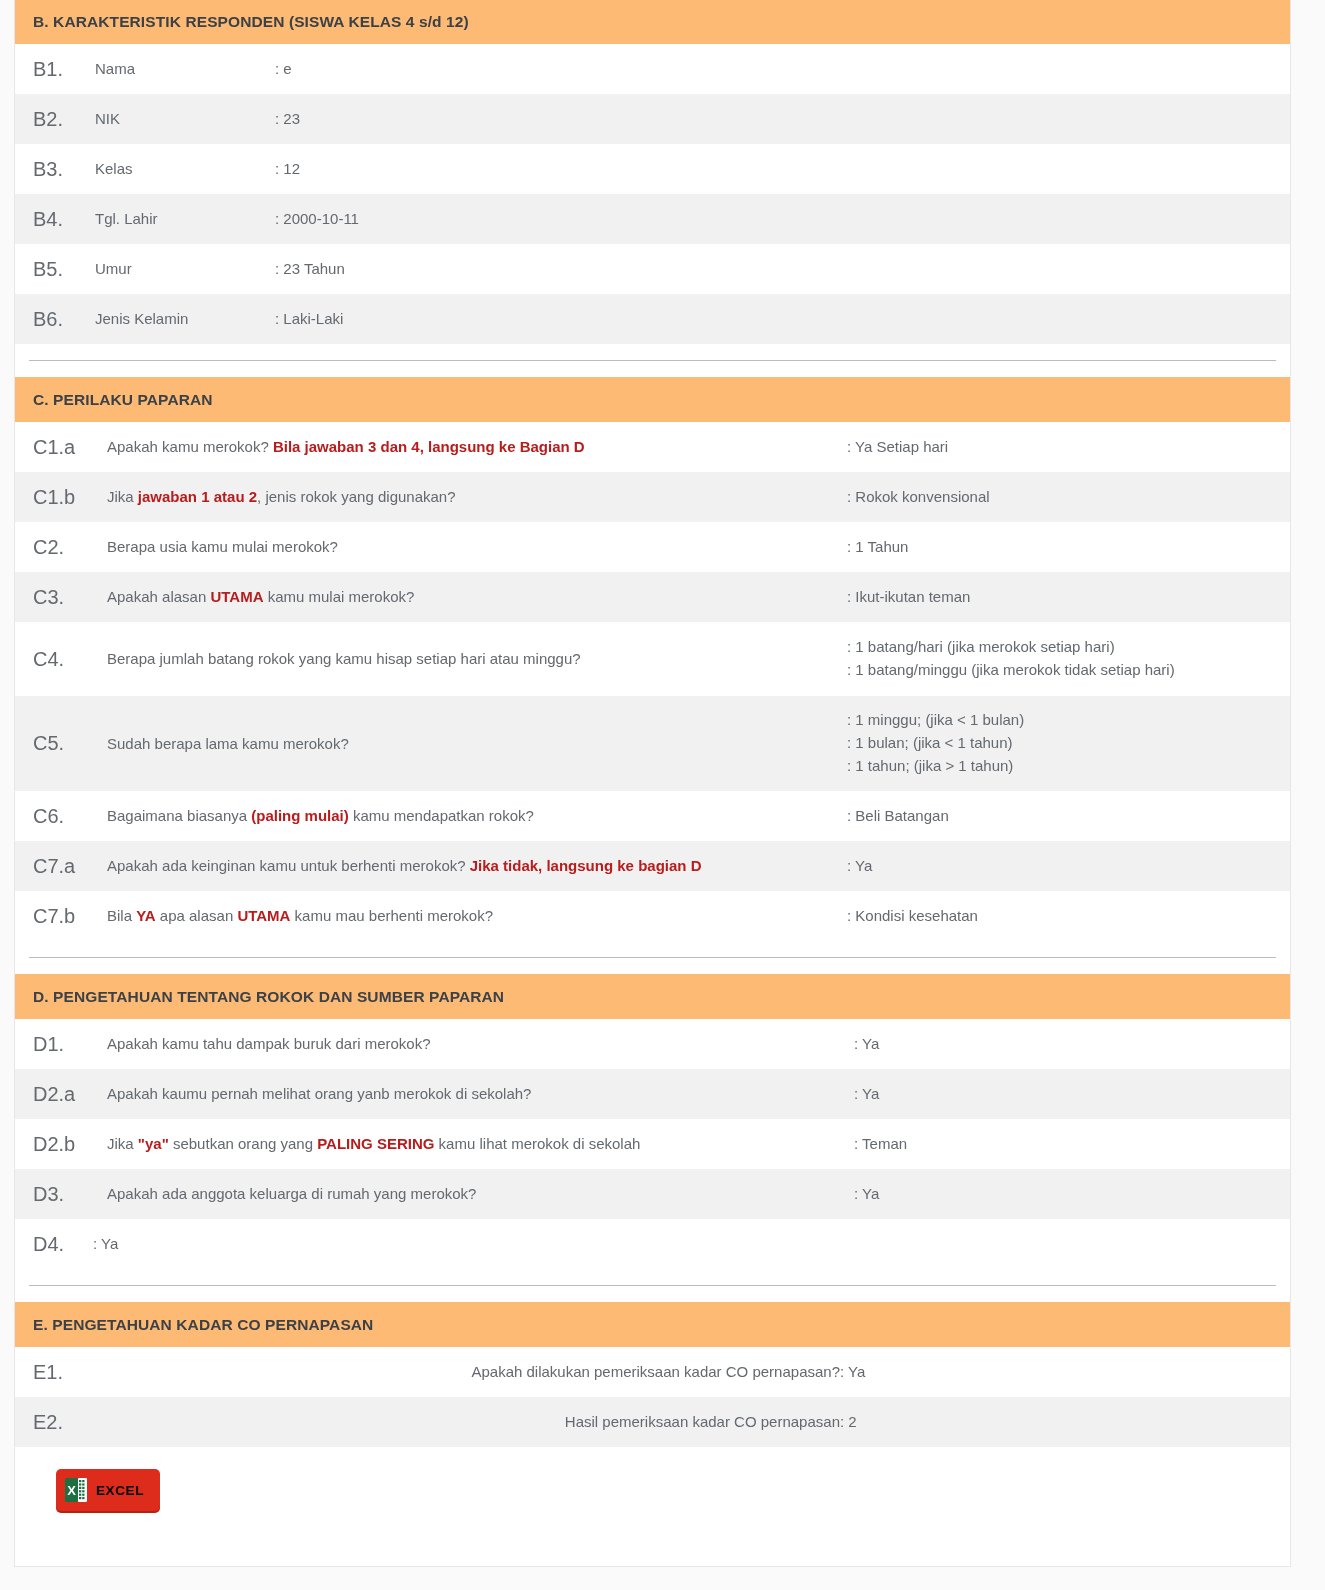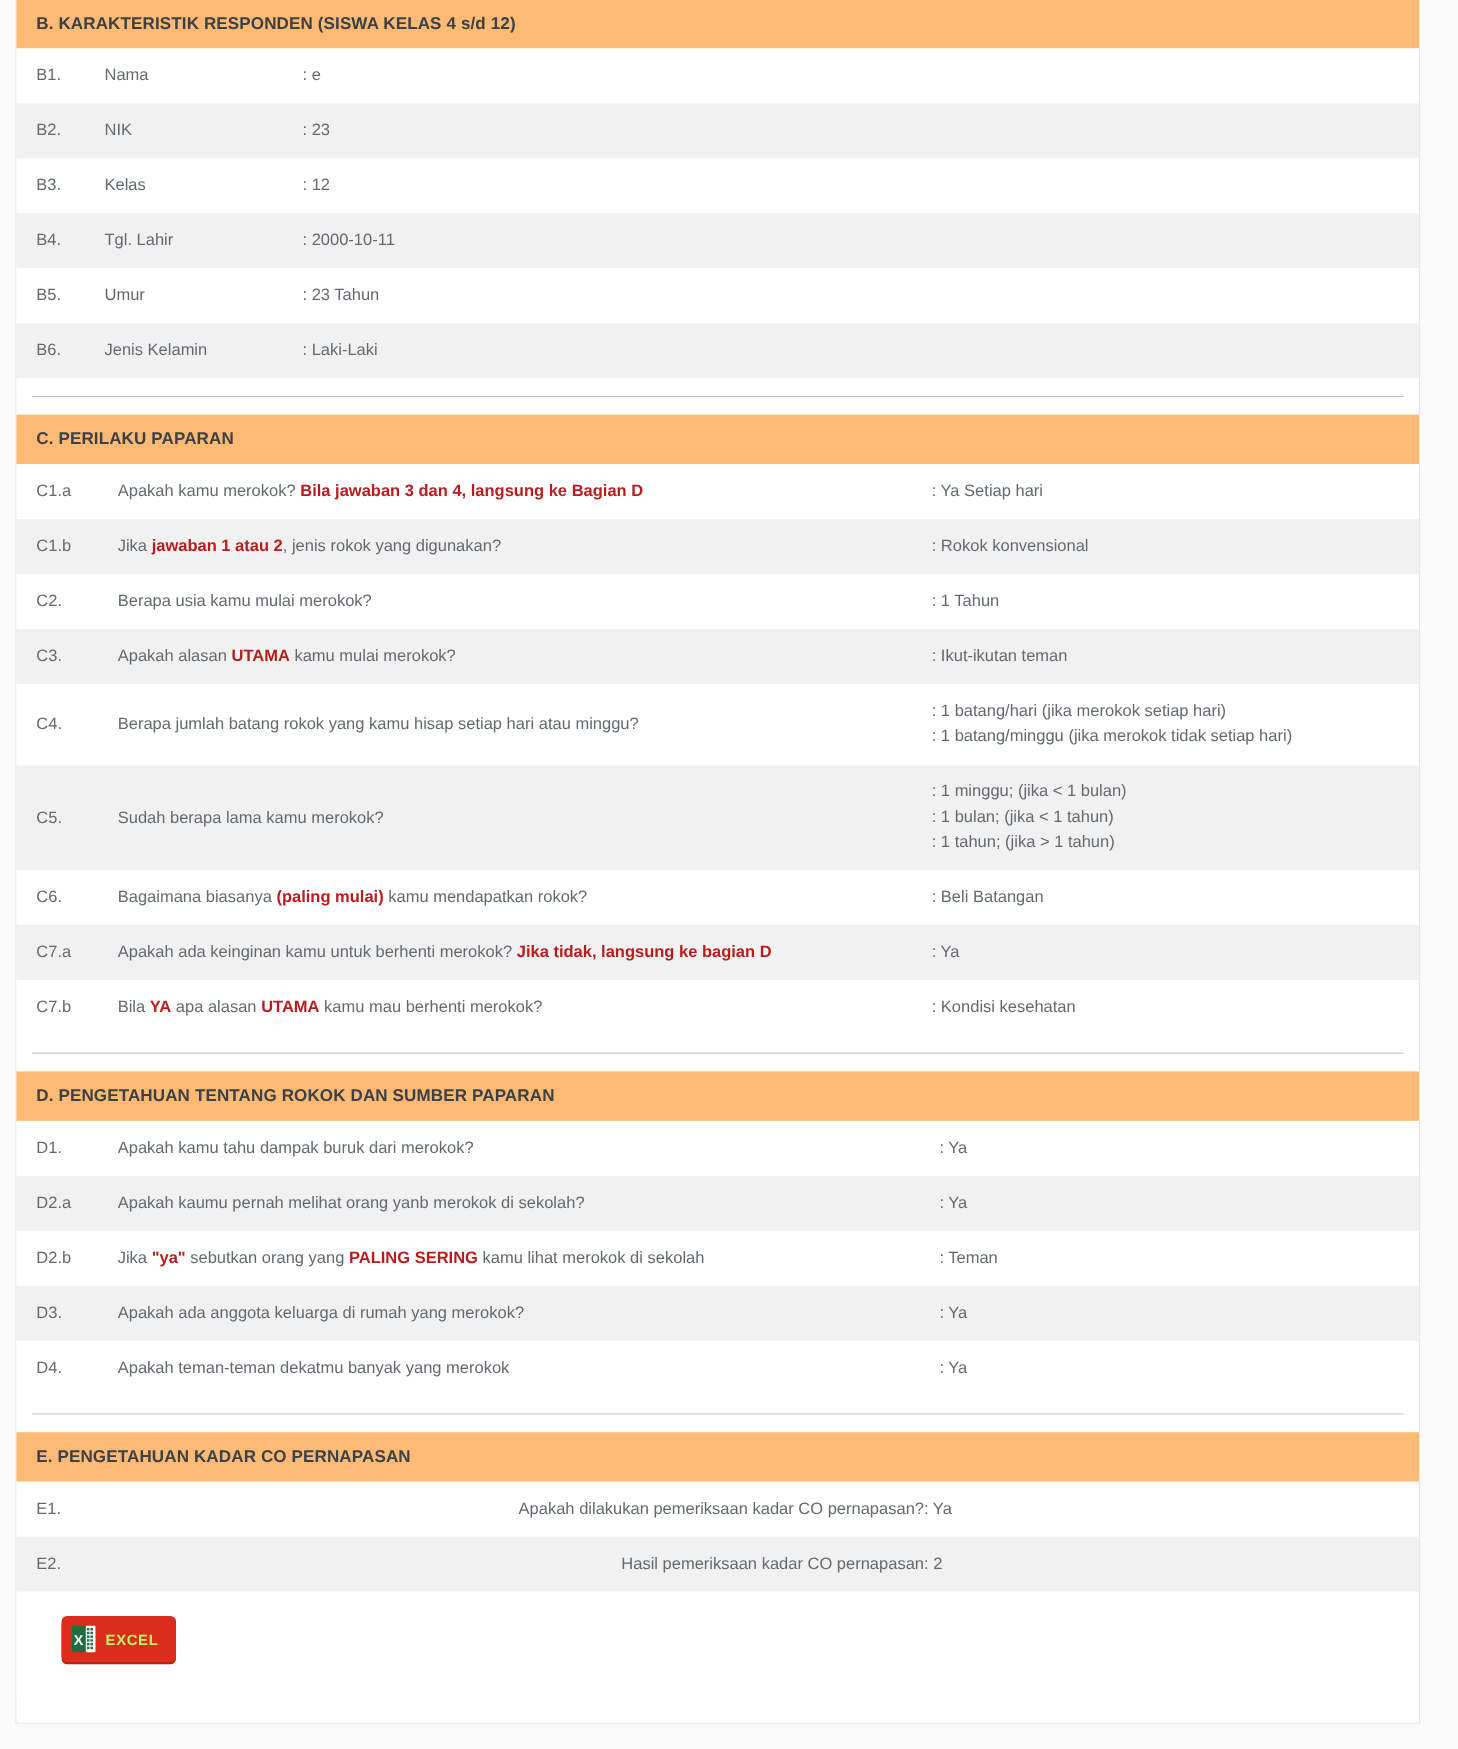--- a/index.html
+++ b/index.html
@@ -32,21 +32,21 @@
   .row{
     display:flex;
     align-items:center;
     min-height:50px;
     box-sizing:border-box;
     padding:9px 0;
   }
   .row.odd{background:#ffffff;}
   .row.even{background:#f1f1f1;}
   .code{
-    font-size:15px;
+    font-size:20px;
     color:#64696f;
     flex:0 0 auto;
     line-height:1.45;
   }
   .qtext{
     font-size:15px;
     color:#64696f;
     line-height:1.45;
     flex:0 0 auto;
   }
@@ -90,21 +90,21 @@
     border:none;
     border-radius:5px;
     padding:8px 16px 8px 9px;
     cursor:pointer;
     box-shadow:0 2px 0 #b5220f;
   }
   .excel-ico{
     width:22px;height:26px;display:block;flex:0 0 auto;
   }
   .excel-label{
-    color:#bef264;
+    color:#000000;
     font-size:13.5px;
     font-weight:bold;
     letter-spacing:.6px;
     font-family:"Liberation Sans","DejaVu Sans",sans-serif;
   }
 </style>
 </head>
 <body>
 
 <div class="card">
@@ -223,21 +223,20 @@
       <div class="qtext">Jika <b>"ya"</b> sebutkan orang yang <b>PALING SERING</b> kamu lihat merokok di sekolah</div>
       <div class="ans">: Teman</div>
     </div>
     <div class="row even">
       <div class="code">D3.</div>
       <div class="qtext">Apakah ada anggota keluarga di rumah yang merokok?</div>
       <div class="ans">: Ya</div>
     </div>
     <div class="row odd">
       <div class="code">D4.</div>
-      <div class="qtext">Apakah teman-teman dekatmu banyak yang merokok</div>
       <div class="ans">: Ya</div>
     </div>
   </div>
 
   <div class="gap"></div>
   <div class="divider"></div>
   <div class="gap-after"></div>
 
   <div class="section secE">
     <div class="sec-head">E. PENGETAHUAN KADAR CO PERNAPASAN</div>

